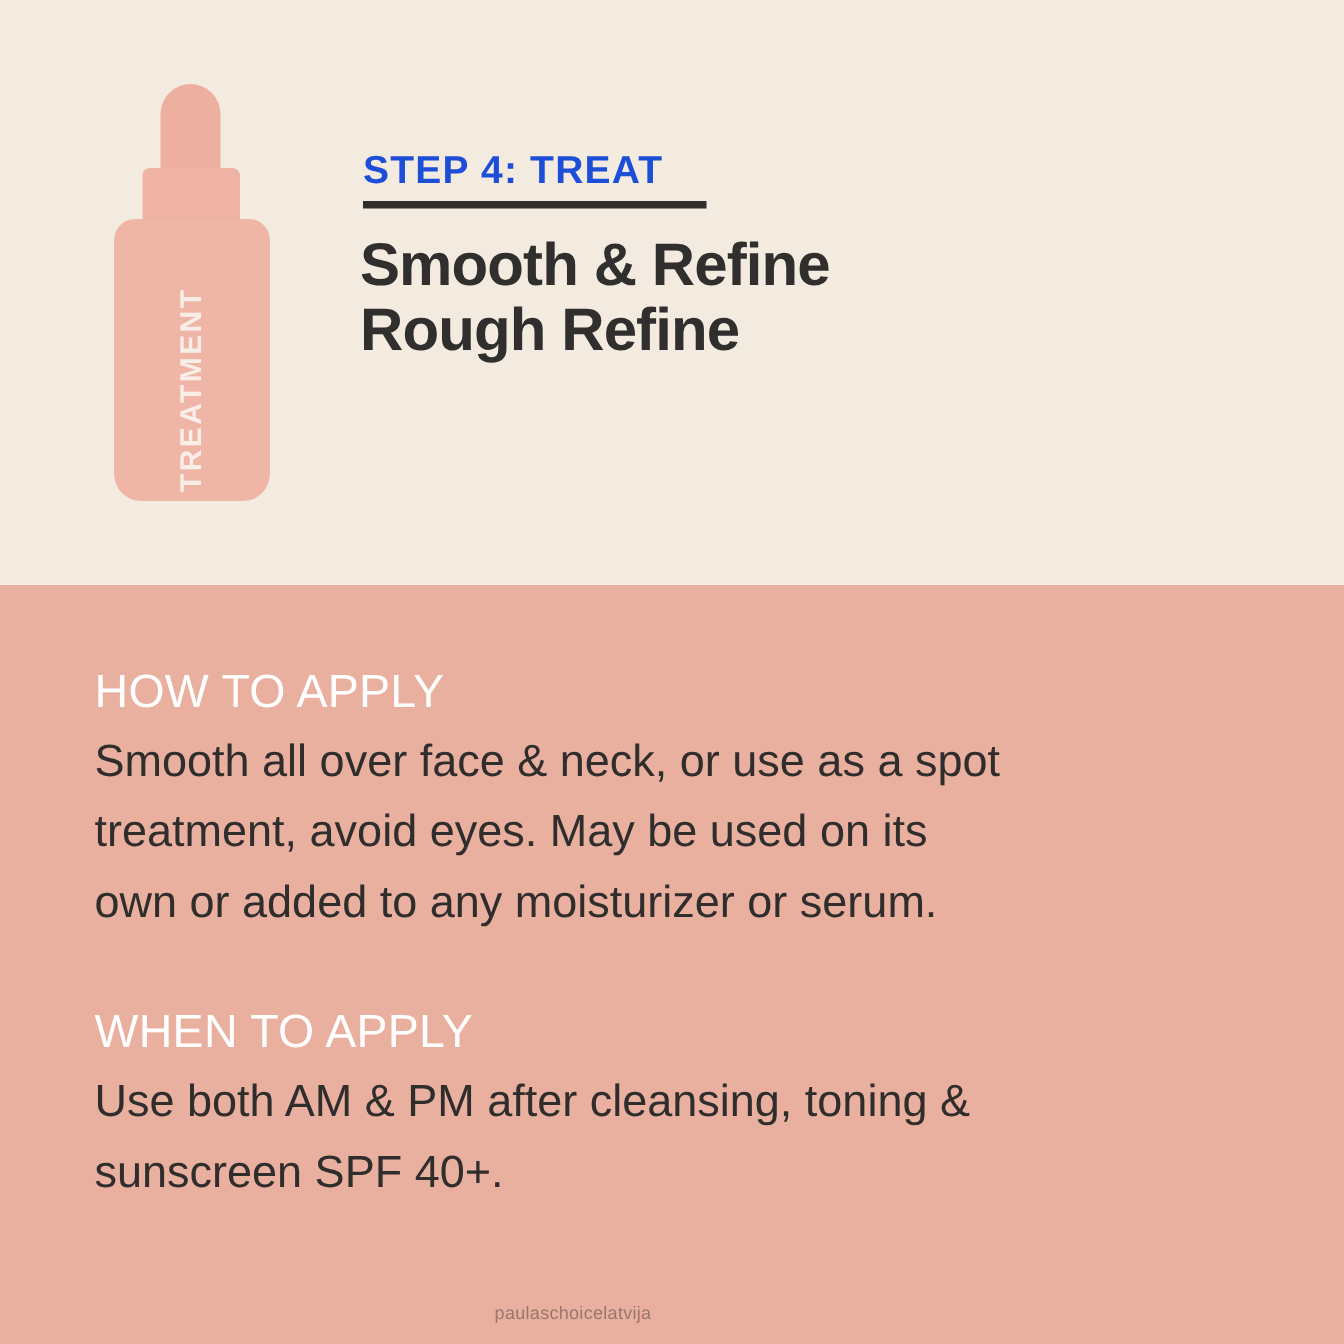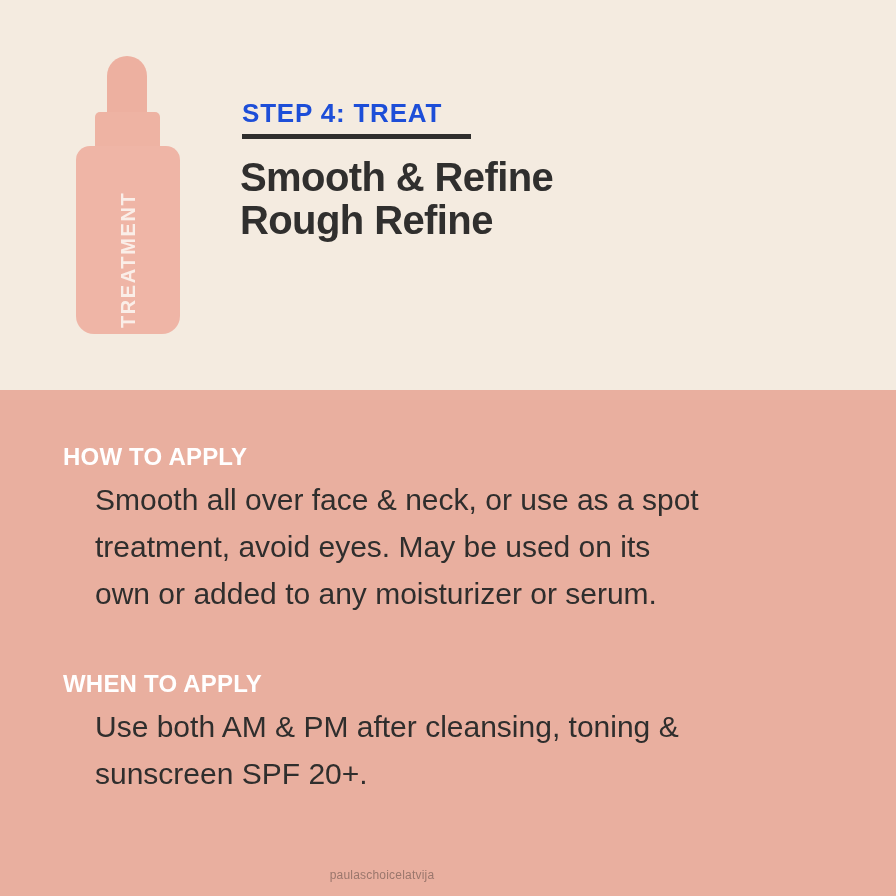--- a/index.html
+++ b/index.html
@@ -151,34 +151,33 @@
     position: absolute;
     left: 63px;
     width: 800px;
   }
 
   .block-how  { top: 54px; }
   .block-when { top: 281px; }
 
   .block-title {
     color: #ffffff;
-    font-size: 24px;
-    font-weight: bold;
+    font-size: 31px;
+    font-weight: normal;
     letter-spacing: 0.2px;
     line-height: 1.1;
     margin-bottom: 7px;
   }
 
   .block-body {
     color: #2f2e2d;
     font-size: 30px;
     font-weight: normal;
     line-height: 1.56;
     max-width: 795px;
-    margin-left: 32px;
   }
 
   .block-body .bline { display: block; }
 
   
   .watermark {
     position: absolute;
     left: 0;
     bottom: 14px;
     width: 764px;
@@ -226,21 +225,21 @@
         <span class="bline">Smooth all over face &amp; neck, or use as a spot</span>
         <span class="bline">treatment, avoid eyes. May be used on its</span>
         <span class="bline">own or added to any moisturizer or serum.</span>
       </div>
     </div>
 
     <div class="block block-when">
       <div class="block-title">WHEN TO APPLY</div>
       <div class="block-body">
         <span class="bline">Use both AM &amp; PM after cleansing, toning &amp;</span>
-        <span class="bline">sunscreen SPF 20+.</span>
+        <span class="bline">sunscreen SPF 40+.</span>
       </div>
     </div>
 
     <div class="watermark">paulaschoicelatvija</div>
 
   </div>
 
 </div>
 
 </body></html>

